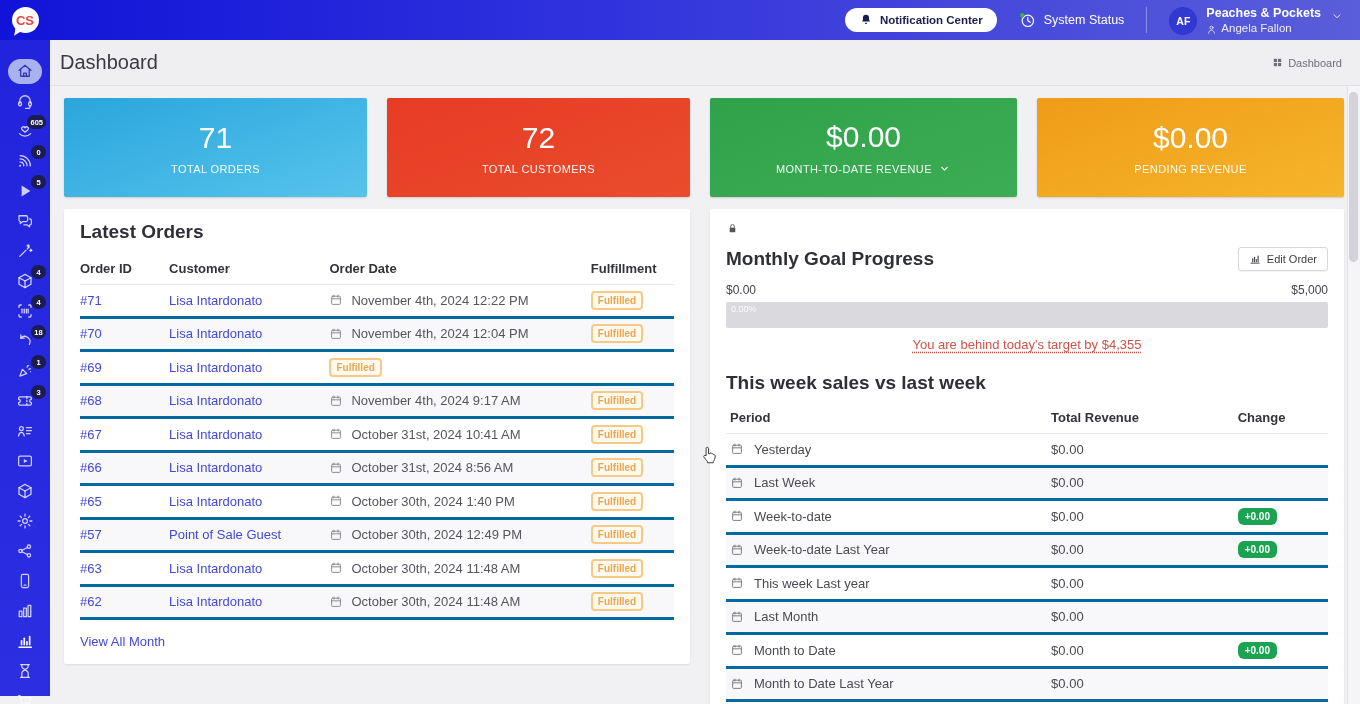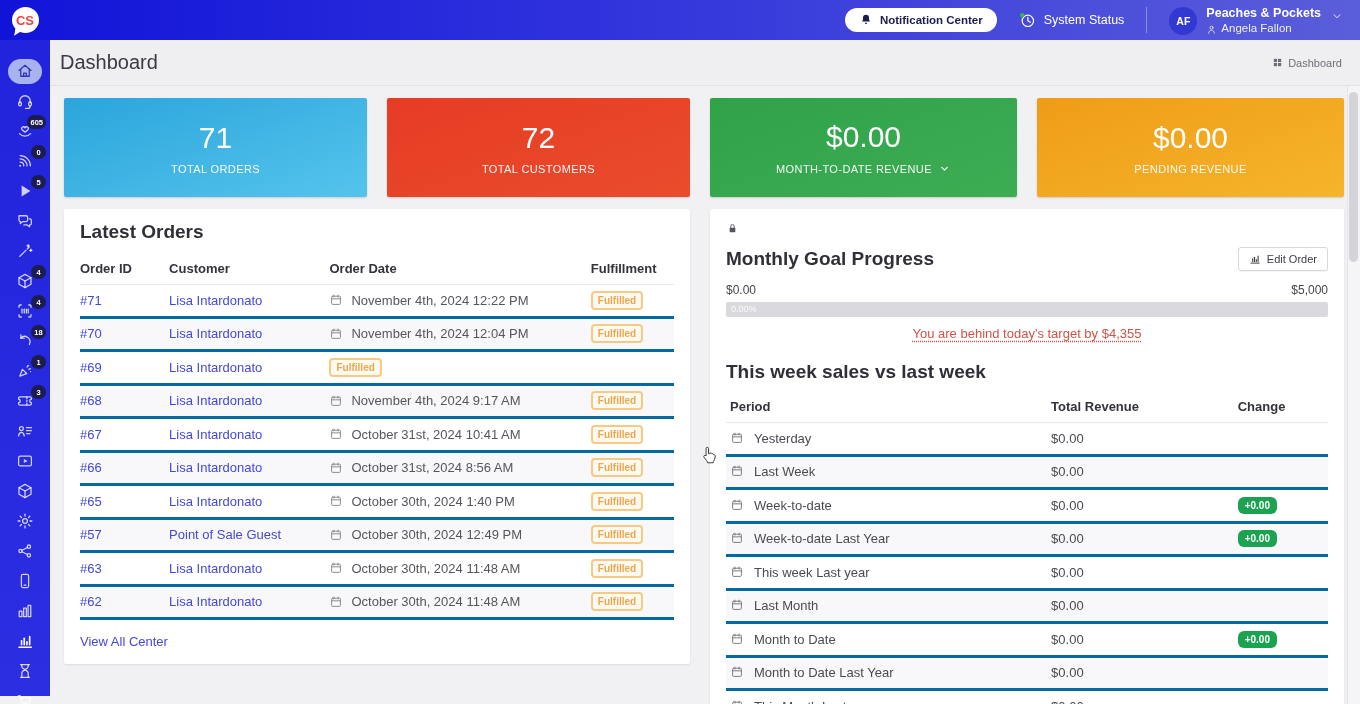--- a/index.html
+++ b/index.html
@@ -88,25 +88,25 @@
   .view-all { display:inline-block; margin-top:14px; font-size:13px; color:#4348d9; text-decoration:none; cursor:pointer; }
 
   
   .lock-row { height:16px; margin-bottom:10px; color:#55555c; }
   .lock-row .ic { width:13px; height:13px; }
   .goal-head { display:flex; align-items:center; justify-content:space-between; margin-bottom:12px; }
   .btn-edit-goal { display:flex; align-items:center; gap:6px; background:#fff; border:1px solid #d8d8dc;
     border-radius:3px; padding:5px 10px; font-size:11px; color:#3c3c44; font-family:inherit; cursor:pointer; box-shadow:0 1px 1px rgba(0,0,0,.05); }
   .btn-edit-goal .ic { width:12px; height:12px; color:#3c3c44; }
   .goal-range { display:flex; justify-content:space-between; font-size:12px; color:#44444c; margin-bottom:5px; }
-  .progress-track { height:15px; background:#dadade; border-radius:2px; margin-bottom:9px; }
+  .progress-track { height:26px; background:#dadade; border-radius:2px; margin-bottom:9px; }
   .progress-label { font-size:9px; color:rgba(255,255,255,.9); line-height:15px; padding-left:5px; }
   .goal-warning { text-align:center; font-size:13px; color:#cd5448; text-decoration:underline dotted; text-underline-offset:3px; margin-bottom:20px; }
   .sales-title { font-size:19px; font-weight:bold; color:#2f2f38; margin-bottom:8px; }
-  .cell-period { display:flex; gap:10px; padding-left:4px; }
+  .cell-period { display:flex; align-items:center; gap:10px; padding-left:4px; }
   .cell-period .ic { width:14px; height:14px; color:#7c7c84; flex:none; }
 
   
   .scroll-track { position:absolute; right:0; top:86px; bottom:0; width:13px; background:#f5f5f7; border-left:1px solid #e4e4e8; z-index:6; }
   .scroll-thumb { position:absolute; right:2px; top:6px; width:9px; height:170px; background:#d3d3d9; border-radius:5px; cursor:pointer; }
   .cursor-hand { position:absolute; left:700px; top:444px; width:19px; height:22px; z-index:9; pointer-events:none; }
 </style>
 </head>
 <body>
 
@@ -598,21 +598,21 @@
             <span><a>Lisa Intardonato</a></span>
             <span class="cell-date">
               <svg class="ic" viewBox="0 0 24 24">
                 <use href="#i-cal"></use>
               </svg>
               <span>October 30th, 2024 11:48 AM</span>
             </span>
             <span><span class="badge-fulfilled">Fulfilled</span></span>
           </div>
         </div>
-      <a class="view-all">View All Center</a>
+      <a class="view-all">View All Month</a>
     </div>
   </div>
 
   <div class="col col-right">
     <div class="cards">
 
         <div class="stat-card" data-color="green">
           <div class="stat-value">$0.00</div>
           <div class="stat-label">
             <span>MONTH-TO-DATE REVENUE</span>

